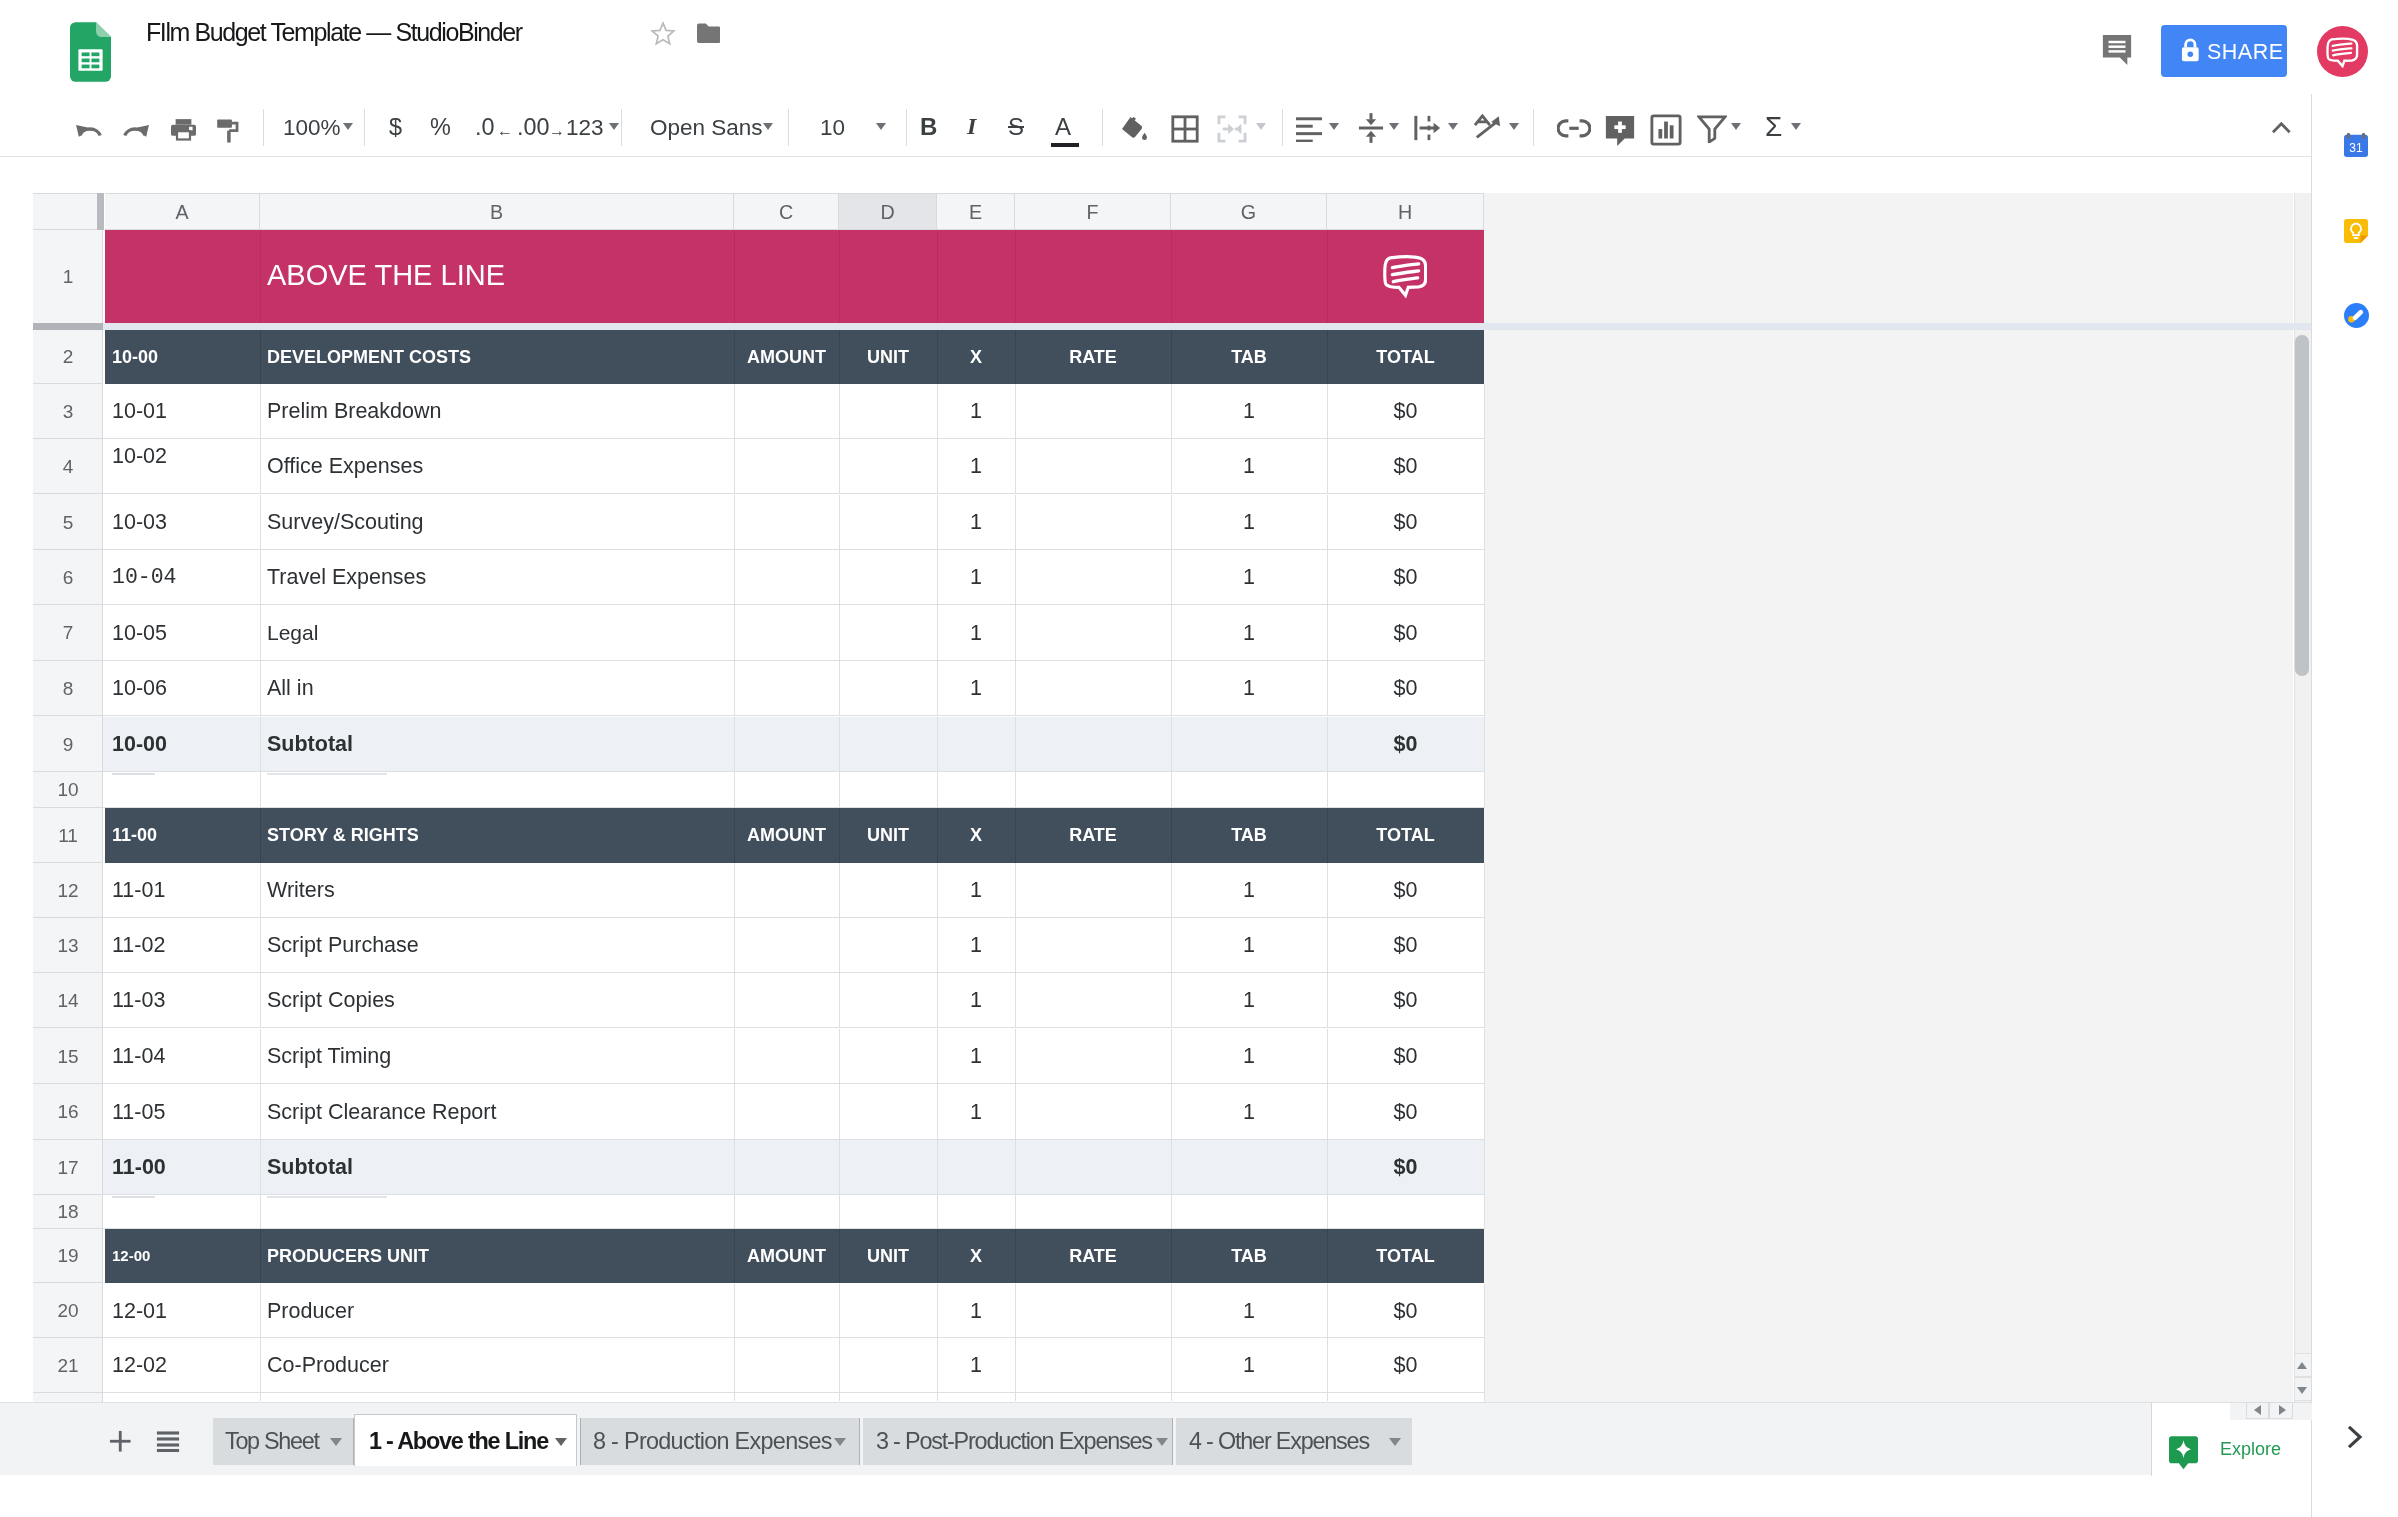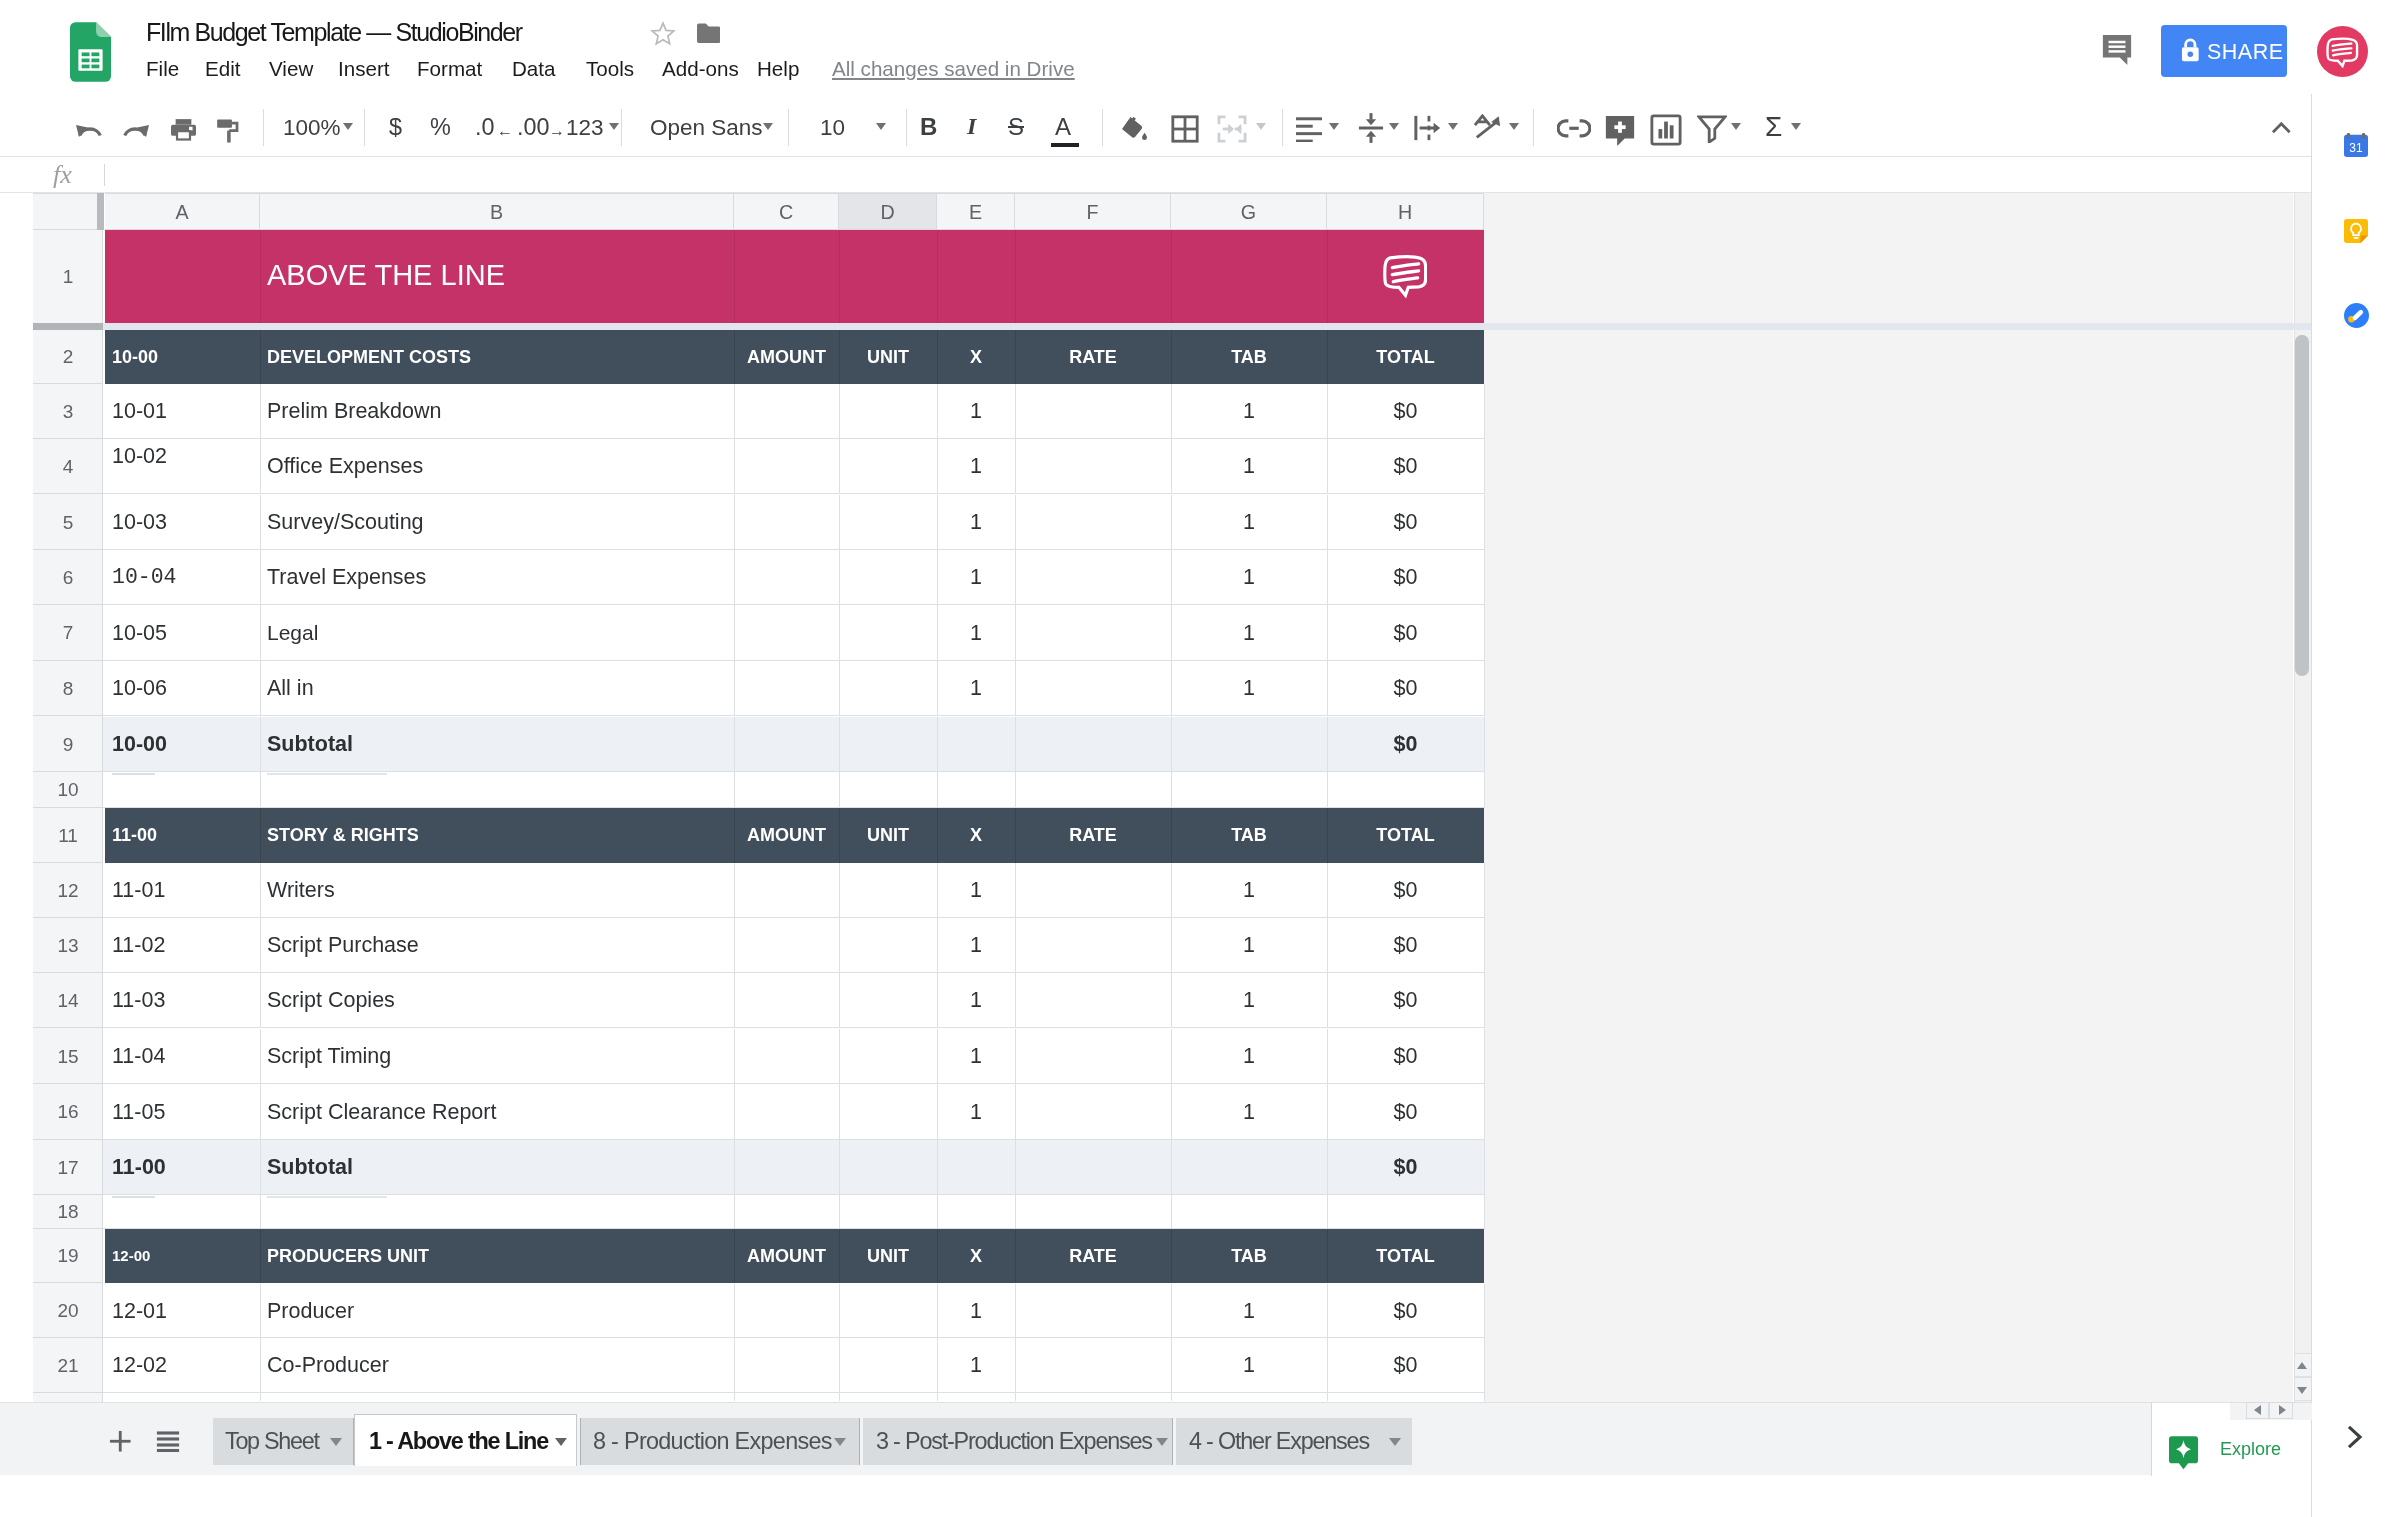--- a/index.html
+++ b/index.html
@@ -32,32 +32,20 @@
   <div class="abs" style="left:146px;top:18px;font-size:25px;letter-spacing:-1.4px;color:#17181a;white-space:nowrap;">FIlm Budget Template — StudioBinder</div>
 
   <svg class="abs" style="left:650px;top:20.6px;" width="26" height="26" viewBox="0 0 24 24">
     <path d="M12 17.27L18.18 21l-1.64-7.03L22 9.24l-7.19-.61L12 2 9.19 8.63 2 9.24l5.46 4.73L5.82 21z" fill="none" stroke="#b8babd" stroke-width="1.6"></path>
   </svg>
 
   <svg class="abs" style="left:697px;top:22.5px;" width="23.4" height="20.6" viewBox="0 0 24 20">
     <path d="M0 2 a2 2 0 0 1 2-2 L9 0 L12 3 L22 3 a2 2 0 0 1 2 2 L24 18 a2 2 0 0 1 -2 2 L2 20 a2 2 0 0 1 -2 -2 Z" fill="#757575"></path>
   </svg>
 
-  <div class="abs" style="left:0;top:57px;width:1218px;height:28px;font-size:20.6px;color:#1b1c1e;">
-    <span class="abs" style="left:146px;">File</span>
-    <span class="abs" style="left:205px;">Edit</span>
-    <span class="abs" style="left:269px;">View</span>
-    <span class="abs" style="left:338px;">Insert</span>
-    <span class="abs" style="left:417px;">Format</span>
-    <span class="abs" style="left:512px;">Data</span>
-    <span class="abs" style="left:586px;">Tools</span>
-    <span class="abs" style="left:662px;">Add-ons</span>
-    <span class="abs" style="left:757px;">Help</span>
-    <span class="abs" style="left:832px;color:#80868b;text-decoration:underline;">All changes saved in Drive</span>
-  </div>
 
   <svg class="abs" style="left:2101px;top:34px;" width="32" height="32" viewBox="0 0 34 34">
     <path d="M2 2 h30 v24 h-4 v8 l-8 -8 h-18 Z" fill="#757575" transform="translate(0,-1)"></path>
     <g stroke="#fff" stroke-width="2.6">
       <line x1="8" y1="8.5" x2="26" y2="8.5"></line>
       <line x1="8" y1="13.5" x2="26" y2="13.5"></line>
       <line x1="8" y1="18.5" x2="26" y2="18.5"></line>
     </g>
   </svg>
 
@@ -209,24 +197,20 @@
     </svg>
     <div class="abs caret" style="left:1731px;top:25px;border-top-width:7.5px;border-left-width:5.6px;border-right-width:5.6px;"></div>
     <div class="abs" style="left:1765px;top:13px;font-size:28px;color:#3c4043;">Σ</div>
     <div class="abs caret" style="left:1791px;top:25px;border-top-width:7.5px;border-left-width:5.6px;border-right-width:5.6px;"></div>
     
     <svg class="abs" style="left:2271px;top:22.5px;" width="20.6" height="13" viewBox="0 0 22 14">
       <path d="M2 12 L11 3 L20 12" fill="none" stroke="#616161" stroke-width="3"></path>
     </svg>
   </div>
 
-  <div class="abs" style="left:0;top:157px;width:2399px;height:36px;background:#fff;border-bottom:0.9px solid #e0e3e7;">
-    <span style="position:absolute;left:53px;top:2.8px;font-family:'Liberation Serif',serif;font-style:italic;font-size:26px;color:#9aa0a6;">fx</span>
-    <div class="abs" style="left:104px;top:6.6px;width:0.9px;height:22.5px;background:#d5d7da;"></div>
-  </div>
 
   <div id="grid" class="abs" style="left:0;top:193px;width:2311px;height:1209px;background:#fff;overflow:hidden;">
 <div class="abs" style="left:0;top:0;width:33px;height:1209px;background:#fff;"></div>
 <div class="abs" style="left:1484px;top:0;width:809px;height:1209px;background:#f2f3f2;"></div>
 <div class="abs" style="left:33px;top:0;width:70px;height:37px;background:#f4f5f6;border:0.9px solid #d9dadc;border-left:none;"></div>
 <div class="abs" style="left:97px;top:0;width:6.6px;height:37px;background:#b7babe;"></div>
 <div class="abs" style="left:105px;top:0;width:155px;height:37px;background:#f4f5f6;border-top:0.9px solid #d9dadc;border-right:0.9px solid #d9dadc;border-bottom:0.9px solid #d9dadc;color:#5f6368;font-size:19.7px;text-align:center;line-height:36px;">A</div>
 <div class="abs" style="left:260px;top:0;width:474px;height:37px;background:#f4f5f6;border-top:0.9px solid #d9dadc;border-right:0.9px solid #d9dadc;border-bottom:0.9px solid #d9dadc;color:#5f6368;font-size:19.7px;text-align:center;line-height:36px;">B</div>
 <div class="abs" style="left:734px;top:0;width:105px;height:37px;background:#f4f5f6;border-top:0.9px solid #d9dadc;border-right:0.9px solid #d9dadc;border-bottom:0.9px solid #d9dadc;color:#5f6368;font-size:19.7px;text-align:center;line-height:36px;">C</div>
 <div class="abs" style="left:839px;top:0;width:98px;height:37px;background:#e3e5e8;border-top:0.9px solid #d9dadc;border-right:0.9px solid #d9dadc;border-bottom:0.9px solid #d9dadc;color:#5f6368;font-size:19.7px;text-align:center;line-height:36px;">D</div>

